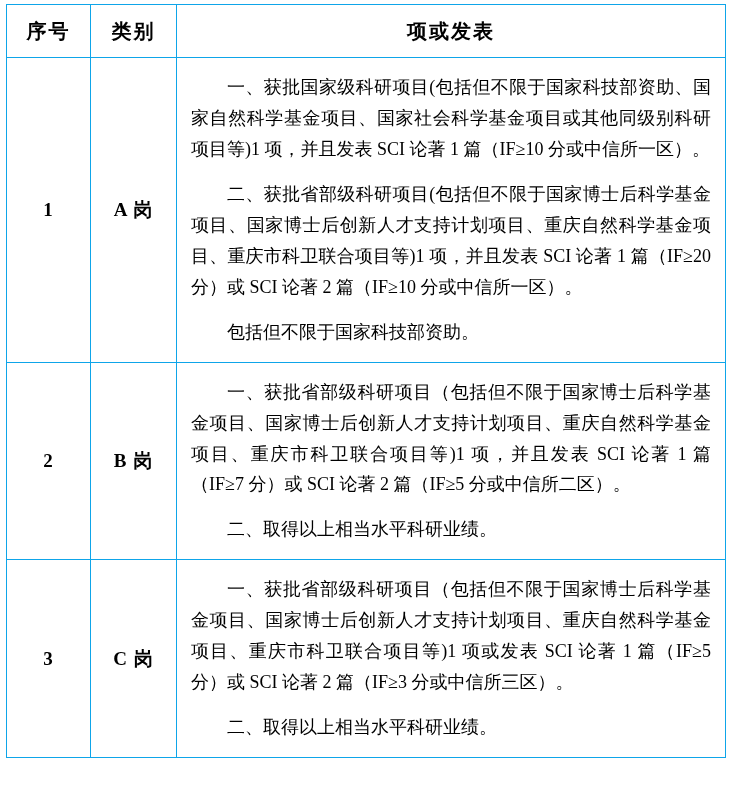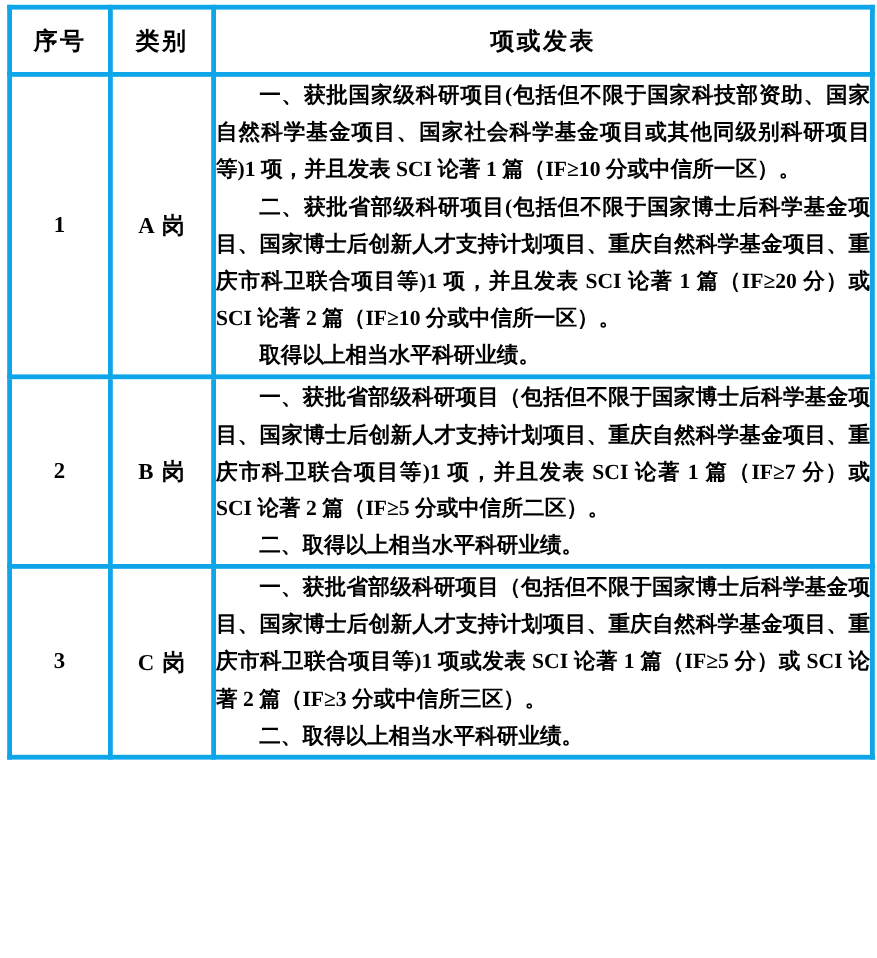--- a/index.html
+++ b/index.html
@@ -20,21 +20,21 @@
     box-sizing: border-box;
     padding: 4px 6px 0 6px;
   }
   table.cond-table {
     border-collapse: collapse;
     width: 719px;
     table-layout: fixed;
   }
   table.cond-table th,
   table.cond-table td {
-    border: 4px solid #0ea5e9;
+    border: 1px solid #0ea5e9;
     vertical-align: middle;
     padding: 0;
   }
   col.c-num   { width: 84px; }
   col.c-cat   { width: 86px; }
   col.c-cond  { width: 549px; }
 
   thead th {
     height: 52px;
     font-size: 20px;
@@ -50,23 +50,22 @@
     letter-spacing: 1px;
   }
   td.cond-cell {
     padding: 8px 14px 8px 14px;
     font-size: 18px;
     line-height: 1.72;
     text-align: justify;
     text-justify: inter-ideograph;
   }
   td.cond-cell p {
-    margin: 0;
+    margin: 14px;
     text-indent: 0;
-    font-weight: bold;
   }
   td.cond-cell p.ind {
     text-indent: 2em;
   }
 </style>
 </head>
 <body>
 
 <div class="doc-wrap">
   <table class="cond-table">
@@ -82,21 +81,21 @@
         <th>项或发表</th>
       </tr>
     </thead>
     <tbody>
       <tr>
         <td class="num-cell">1</td>
         <td class="cat-cell">A 岗</td>
         <td class="cond-cell">
           <p class="ind">一、获批国家级科研项目(包括但不限于国家科技部资助、国家自然科学基金项目、国家社会科学基金项目或其他同级别科研项目等)1 项，并且发表 SCI 论著 1 篇（IF≥10 分或中信所一区）。</p>
           <p class="ind">二、获批省部级科研项目(包括但不限于国家博士后科学基金项目、国家博士后创新人才支持计划项目、重庆自然科学基金项目、重庆市科卫联合项目等)1 项，并且发表 SCI 论著 1 篇（IF≥20 分）或 SCI 论著 2 篇（IF≥10 分或中信所一区）。</p>
-          <p class="ind">取得以上相当水平科研业绩。</p>
+          <p class="ind">包括但不限于国家科技部资助。</p>
         </td>
       </tr>
       <tr>
         <td class="num-cell">2</td>
         <td class="cat-cell">B 岗</td>
         <td class="cond-cell">
           <p class="ind">一、获批省部级科研项目（包括但不限于国家博士后科学基金项目、国家博士后创新人才支持计划项目、重庆自然科学基金项目、重庆市科卫联合项目等)1 项，并且发表 SCI 论著 1 篇（IF≥7 分）或 SCI 论著 2 篇（IF≥5 分或中信所二区）。</p>
           <p class="ind">二、取得以上相当水平科研业绩。</p>
         </td>
       </tr>

